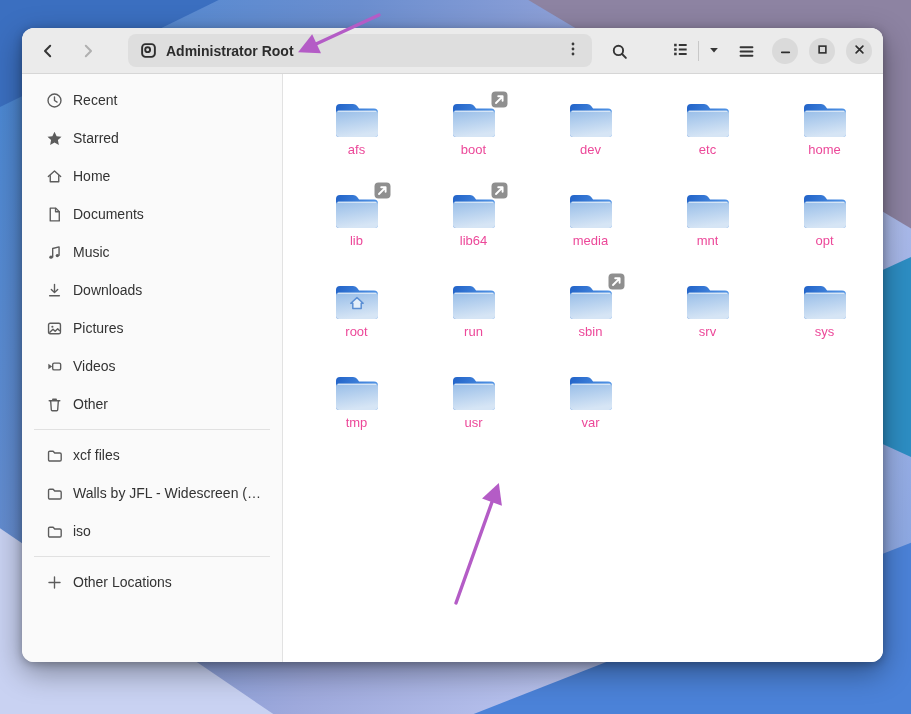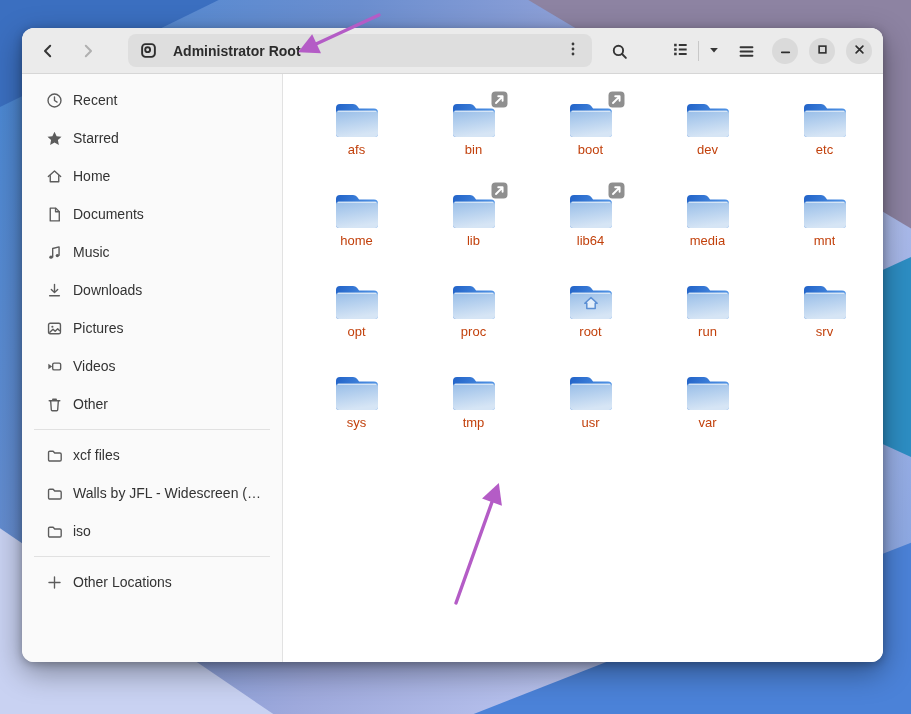--- a/index.html
+++ b/index.html
@@ -23,21 +23,21 @@
     box-shadow:0 10px 30px rgba(0,0,0,.38),0 2px 8px rgba(0,0,0,.25);}
   
   .headerbar{position:relative;height:45px;background:#ebebeb;border-bottom:1px solid #d6d6d6;}
   .hbtn{position:absolute;top:7px;width:32px;height:32px;border:none;background:transparent;
     border-radius:7px;display:flex;align-items:center;justify-content:center;padding:0;cursor:pointer;}
   .hbtn svg{display:block;}
   .btn-back{left:10px;} .btn-forward{left:50px;}
   .pathbar{position:absolute;left:106px;top:6px;width:464px;height:33px;background:#dedede;
     border-radius:8px;display:flex;align-items:center;padding:0;box-sizing:border-box;}
   .path-icon{margin-left:12px;display:flex;}
-  .path-label{margin-left:16px;font-size:14px;font-weight:700;color:#2c2c2c;flex:1;
+  .path-label{margin-left:9px;font-size:14px;font-weight:700;color:#2c2c2c;flex:1;
     white-space:nowrap;overflow:hidden;text-overflow:ellipsis;}
   .kebab-btn{width:38px;height:33px;border:none;background:transparent;border-radius:8px;
     display:flex;align-items:center;justify-content:center;cursor:pointer;}
   .btn-search{left:581px;}
   .split{position:absolute;left:640px;top:7px;height:32px;display:flex;align-items:center;}
   .split .vbtn{border:none;background:transparent;height:32px;display:flex;align-items:center;
     justify-content:center;cursor:pointer;padding:0;}
   .split .vbtn.view{width:36px;border-radius:7px 0 0 7px;}
   .split .vbtn.drop{width:30px;border-radius:0 7px 7px 0;}
   .split .vsep{width:1px;height:20px;background:#c8c8c8;}
@@ -57,21 +57,21 @@
     text-overflow:ellipsis;padding-right:8px;}
   .side-divider{height:1px;background:#e1e1e1;margin:6px 12px;}
   .content{flex:1;background:#fff;position:relative;}
   .files-grid{display:grid;grid-template-columns:repeat(5,117px);grid-auto-rows:91px;
     padding:13px 0 0 15px;}
   .folder-cell{display:flex;flex-direction:column;align-items:center;cursor:pointer;}
   .folder-art{position:relative;width:46px;height:40px;margin-top:11px;}
   .folder-art svg.fsvg{display:block;}
   .emblem{position:absolute;top:-7px;right:-11px;}
   .home-emblem{position:absolute;left:14px;top:15px;}
-  .folder-label{margin-top:4px;font-size:13px;color:#c2410c;max-width:110px;white-space:nowrap;
+  .folder-label{margin-top:4px;font-size:13px;color:#ec4899;max-width:110px;white-space:nowrap;
     overflow:hidden;text-overflow:ellipsis;}
   
   .annotations{position:absolute;inset:0;pointer-events:none;}
   .defs-hidden{position:absolute;width:0;height:0;}
 </style>
 </head>
 <body>
 
 <svg class="defs-hidden" aria-hidden="true">
   <defs>
@@ -311,156 +311,146 @@
               <svg class="fsvg" width="46" height="40" viewBox="0 0 46 40">
   <path d="M2 36 V10 Q2 6 6 6 h13 q2.6 0 4 1.8 l2.1 2.8 H40 q4 0 4 4 V36 q0 3 -3 3 H5 q-3 0 -3 -3 z" fill="url(#gTab)"></path>
   <rect x="2" y="12.5" width="42" height="26.5" rx="3" fill="url(#gBody)"></rect>
   <path d="M4 13.4 h38" stroke="rgba(255,255,255,0.55)" stroke-width="1.2"></path>
 </svg>
               <span class="emblem"><svg width="17" height="17" viewBox="0 0 17 17">
   <rect x="0.5" y="0.5" width="16" height="16" rx="4" fill="#8f8f8f"></rect>
   <path d="M5 12 L11.4 5.6 M7.2 5.3 h4.4 v4.4" fill="none" stroke="#fff" stroke-width="1.9" stroke-linecap="round" stroke-linejoin="round"></path>
 </svg></span>
             </div>
-    <div class="folder-label">bin</div>
+    <div class="folder-label">boot</div>
+  </div>
+          <div class="folder-cell">
+    <div class="folder-art">
+              <svg class="fsvg" width="46" height="40" viewBox="0 0 46 40">
+  <path d="M2 36 V10 Q2 6 6 6 h13 q2.6 0 4 1.8 l2.1 2.8 H40 q4 0 4 4 V36 q0 3 -3 3 H5 q-3 0 -3 -3 z" fill="url(#gTab)"></path>
+  <rect x="2" y="12.5" width="42" height="26.5" rx="3" fill="url(#gBody)"></rect>
+  <path d="M4 13.4 h38" stroke="rgba(255,255,255,0.55)" stroke-width="1.2"></path>
+</svg>
+            </div>
+    <div class="folder-label">dev</div>
+  </div>
+          <div class="folder-cell">
+    <div class="folder-art">
+              <svg class="fsvg" width="46" height="40" viewBox="0 0 46 40">
+  <path d="M2 36 V10 Q2 6 6 6 h13 q2.6 0 4 1.8 l2.1 2.8 H40 q4 0 4 4 V36 q0 3 -3 3 H5 q-3 0 -3 -3 z" fill="url(#gTab)"></path>
+  <rect x="2" y="12.5" width="42" height="26.5" rx="3" fill="url(#gBody)"></rect>
+  <path d="M4 13.4 h38" stroke="rgba(255,255,255,0.55)" stroke-width="1.2"></path>
+</svg>
+            </div>
+    <div class="folder-label">etc</div>
+  </div>
+          <div class="folder-cell">
+    <div class="folder-art">
+              <svg class="fsvg" width="46" height="40" viewBox="0 0 46 40">
+  <path d="M2 36 V10 Q2 6 6 6 h13 q2.6 0 4 1.8 l2.1 2.8 H40 q4 0 4 4 V36 q0 3 -3 3 H5 q-3 0 -3 -3 z" fill="url(#gTab)"></path>
+  <rect x="2" y="12.5" width="42" height="26.5" rx="3" fill="url(#gBody)"></rect>
+  <path d="M4 13.4 h38" stroke="rgba(255,255,255,0.55)" stroke-width="1.2"></path>
+</svg>
+            </div>
+    <div class="folder-label">home</div>
   </div>
           <div class="folder-cell">
     <div class="folder-art">
               <svg class="fsvg" width="46" height="40" viewBox="0 0 46 40">
   <path d="M2 36 V10 Q2 6 6 6 h13 q2.6 0 4 1.8 l2.1 2.8 H40 q4 0 4 4 V36 q0 3 -3 3 H5 q-3 0 -3 -3 z" fill="url(#gTab)"></path>
   <rect x="2" y="12.5" width="42" height="26.5" rx="3" fill="url(#gBody)"></rect>
   <path d="M4 13.4 h38" stroke="rgba(255,255,255,0.55)" stroke-width="1.2"></path>
 </svg>
               <span class="emblem"><svg width="17" height="17" viewBox="0 0 17 17">
   <rect x="0.5" y="0.5" width="16" height="16" rx="4" fill="#8f8f8f"></rect>
   <path d="M5 12 L11.4 5.6 M7.2 5.3 h4.4 v4.4" fill="none" stroke="#fff" stroke-width="1.9" stroke-linecap="round" stroke-linejoin="round"></path>
 </svg></span>
             </div>
-    <div class="folder-label">boot</div>
-  </div>
-          <div class="folder-cell">
-    <div class="folder-art">
-              <svg class="fsvg" width="46" height="40" viewBox="0 0 46 40">
-  <path d="M2 36 V10 Q2 6 6 6 h13 q2.6 0 4 1.8 l2.1 2.8 H40 q4 0 4 4 V36 q0 3 -3 3 H5 q-3 0 -3 -3 z" fill="url(#gTab)"></path>
-  <rect x="2" y="12.5" width="42" height="26.5" rx="3" fill="url(#gBody)"></rect>
-  <path d="M4 13.4 h38" stroke="rgba(255,255,255,0.55)" stroke-width="1.2"></path>
-</svg>
-            </div>
-    <div class="folder-label">dev</div>
-  </div>
-          <div class="folder-cell">
-    <div class="folder-art">
-              <svg class="fsvg" width="46" height="40" viewBox="0 0 46 40">
-  <path d="M2 36 V10 Q2 6 6 6 h13 q2.6 0 4 1.8 l2.1 2.8 H40 q4 0 4 4 V36 q0 3 -3 3 H5 q-3 0 -3 -3 z" fill="url(#gTab)"></path>
-  <rect x="2" y="12.5" width="42" height="26.5" rx="3" fill="url(#gBody)"></rect>
-  <path d="M4 13.4 h38" stroke="rgba(255,255,255,0.55)" stroke-width="1.2"></path>
-</svg>
-            </div>
-    <div class="folder-label">etc</div>
-  </div>
-          <div class="folder-cell">
-    <div class="folder-art">
-              <svg class="fsvg" width="46" height="40" viewBox="0 0 46 40">
-  <path d="M2 36 V10 Q2 6 6 6 h13 q2.6 0 4 1.8 l2.1 2.8 H40 q4 0 4 4 V36 q0 3 -3 3 H5 q-3 0 -3 -3 z" fill="url(#gTab)"></path>
-  <rect x="2" y="12.5" width="42" height="26.5" rx="3" fill="url(#gBody)"></rect>
-  <path d="M4 13.4 h38" stroke="rgba(255,255,255,0.55)" stroke-width="1.2"></path>
-</svg>
-            </div>
-    <div class="folder-label">home</div>
+    <div class="folder-label">lib</div>
   </div>
           <div class="folder-cell">
     <div class="folder-art">
               <svg class="fsvg" width="46" height="40" viewBox="0 0 46 40">
   <path d="M2 36 V10 Q2 6 6 6 h13 q2.6 0 4 1.8 l2.1 2.8 H40 q4 0 4 4 V36 q0 3 -3 3 H5 q-3 0 -3 -3 z" fill="url(#gTab)"></path>
   <rect x="2" y="12.5" width="42" height="26.5" rx="3" fill="url(#gBody)"></rect>
   <path d="M4 13.4 h38" stroke="rgba(255,255,255,0.55)" stroke-width="1.2"></path>
 </svg>
               <span class="emblem"><svg width="17" height="17" viewBox="0 0 17 17">
   <rect x="0.5" y="0.5" width="16" height="16" rx="4" fill="#8f8f8f"></rect>
   <path d="M5 12 L11.4 5.6 M7.2 5.3 h4.4 v4.4" fill="none" stroke="#fff" stroke-width="1.9" stroke-linecap="round" stroke-linejoin="round"></path>
 </svg></span>
             </div>
-    <div class="folder-label">lib</div>
+    <div class="folder-label">lib64</div>
+  </div>
+          <div class="folder-cell">
+    <div class="folder-art">
+              <svg class="fsvg" width="46" height="40" viewBox="0 0 46 40">
+  <path d="M2 36 V10 Q2 6 6 6 h13 q2.6 0 4 1.8 l2.1 2.8 H40 q4 0 4 4 V36 q0 3 -3 3 H5 q-3 0 -3 -3 z" fill="url(#gTab)"></path>
+  <rect x="2" y="12.5" width="42" height="26.5" rx="3" fill="url(#gBody)"></rect>
+  <path d="M4 13.4 h38" stroke="rgba(255,255,255,0.55)" stroke-width="1.2"></path>
+</svg>
+            </div>
+    <div class="folder-label">media</div>
+  </div>
+          <div class="folder-cell">
+    <div class="folder-art">
+              <svg class="fsvg" width="46" height="40" viewBox="0 0 46 40">
+  <path d="M2 36 V10 Q2 6 6 6 h13 q2.6 0 4 1.8 l2.1 2.8 H40 q4 0 4 4 V36 q0 3 -3 3 H5 q-3 0 -3 -3 z" fill="url(#gTab)"></path>
+  <rect x="2" y="12.5" width="42" height="26.5" rx="3" fill="url(#gBody)"></rect>
+  <path d="M4 13.4 h38" stroke="rgba(255,255,255,0.55)" stroke-width="1.2"></path>
+</svg>
+            </div>
+    <div class="folder-label">mnt</div>
+  </div>
+          <div class="folder-cell">
+    <div class="folder-art">
+              <svg class="fsvg" width="46" height="40" viewBox="0 0 46 40">
+  <path d="M2 36 V10 Q2 6 6 6 h13 q2.6 0 4 1.8 l2.1 2.8 H40 q4 0 4 4 V36 q0 3 -3 3 H5 q-3 0 -3 -3 z" fill="url(#gTab)"></path>
+  <rect x="2" y="12.5" width="42" height="26.5" rx="3" fill="url(#gBody)"></rect>
+  <path d="M4 13.4 h38" stroke="rgba(255,255,255,0.55)" stroke-width="1.2"></path>
+</svg>
+            </div>
+    <div class="folder-label">opt</div>
+  </div>
+          <div class="folder-cell">
+    <div class="folder-art">
+              <svg class="fsvg" width="46" height="40" viewBox="0 0 46 40">
+  <path d="M2 36 V10 Q2 6 6 6 h13 q2.6 0 4 1.8 l2.1 2.8 H40 q4 0 4 4 V36 q0 3 -3 3 H5 q-3 0 -3 -3 z" fill="url(#gTab)"></path>
+  <rect x="2" y="12.5" width="42" height="26.5" rx="3" fill="url(#gBody)"></rect>
+  <path d="M4 13.4 h38" stroke="rgba(255,255,255,0.55)" stroke-width="1.2"></path>
+</svg>
+              <span class="home-emblem"><svg width="18" height="17" viewBox="0 0 18 17">
+  <path d="M9 2.6 L2.8 8.2 h2 v5.4 h8.4 V8.2 h2 z" fill="rgba(235,243,252,0.85)" stroke="#5b8fd4" stroke-width="1.5" stroke-linejoin="round"></path>
+</svg></span>
+            </div>
+    <div class="folder-label">root</div>
+  </div>
+          <div class="folder-cell">
+    <div class="folder-art">
+              <svg class="fsvg" width="46" height="40" viewBox="0 0 46 40">
+  <path d="M2 36 V10 Q2 6 6 6 h13 q2.6 0 4 1.8 l2.1 2.8 H40 q4 0 4 4 V36 q0 3 -3 3 H5 q-3 0 -3 -3 z" fill="url(#gTab)"></path>
+  <rect x="2" y="12.5" width="42" height="26.5" rx="3" fill="url(#gBody)"></rect>
+  <path d="M4 13.4 h38" stroke="rgba(255,255,255,0.55)" stroke-width="1.2"></path>
+</svg>
+            </div>
+    <div class="folder-label">run</div>
   </div>
           <div class="folder-cell">
     <div class="folder-art">
               <svg class="fsvg" width="46" height="40" viewBox="0 0 46 40">
   <path d="M2 36 V10 Q2 6 6 6 h13 q2.6 0 4 1.8 l2.1 2.8 H40 q4 0 4 4 V36 q0 3 -3 3 H5 q-3 0 -3 -3 z" fill="url(#gTab)"></path>
   <rect x="2" y="12.5" width="42" height="26.5" rx="3" fill="url(#gBody)"></rect>
   <path d="M4 13.4 h38" stroke="rgba(255,255,255,0.55)" stroke-width="1.2"></path>
 </svg>
               <span class="emblem"><svg width="17" height="17" viewBox="0 0 17 17">
   <rect x="0.5" y="0.5" width="16" height="16" rx="4" fill="#8f8f8f"></rect>
   <path d="M5 12 L11.4 5.6 M7.2 5.3 h4.4 v4.4" fill="none" stroke="#fff" stroke-width="1.9" stroke-linecap="round" stroke-linejoin="round"></path>
 </svg></span>
             </div>
-    <div class="folder-label">lib64</div>
-  </div>
-          <div class="folder-cell">
-    <div class="folder-art">
-              <svg class="fsvg" width="46" height="40" viewBox="0 0 46 40">
-  <path d="M2 36 V10 Q2 6 6 6 h13 q2.6 0 4 1.8 l2.1 2.8 H40 q4 0 4 4 V36 q0 3 -3 3 H5 q-3 0 -3 -3 z" fill="url(#gTab)"></path>
-  <rect x="2" y="12.5" width="42" height="26.5" rx="3" fill="url(#gBody)"></rect>
-  <path d="M4 13.4 h38" stroke="rgba(255,255,255,0.55)" stroke-width="1.2"></path>
-</svg>
-            </div>
-    <div class="folder-label">media</div>
-  </div>
-          <div class="folder-cell">
-    <div class="folder-art">
-              <svg class="fsvg" width="46" height="40" viewBox="0 0 46 40">
-  <path d="M2 36 V10 Q2 6 6 6 h13 q2.6 0 4 1.8 l2.1 2.8 H40 q4 0 4 4 V36 q0 3 -3 3 H5 q-3 0 -3 -3 z" fill="url(#gTab)"></path>
-  <rect x="2" y="12.5" width="42" height="26.5" rx="3" fill="url(#gBody)"></rect>
-  <path d="M4 13.4 h38" stroke="rgba(255,255,255,0.55)" stroke-width="1.2"></path>
-</svg>
-            </div>
-    <div class="folder-label">mnt</div>
-  </div>
-          <div class="folder-cell">
-    <div class="folder-art">
-              <svg class="fsvg" width="46" height="40" viewBox="0 0 46 40">
-  <path d="M2 36 V10 Q2 6 6 6 h13 q2.6 0 4 1.8 l2.1 2.8 H40 q4 0 4 4 V36 q0 3 -3 3 H5 q-3 0 -3 -3 z" fill="url(#gTab)"></path>
-  <rect x="2" y="12.5" width="42" height="26.5" rx="3" fill="url(#gBody)"></rect>
-  <path d="M4 13.4 h38" stroke="rgba(255,255,255,0.55)" stroke-width="1.2"></path>
-</svg>
-            </div>
-    <div class="folder-label">opt</div>
-  </div>
-          <div class="folder-cell">
-    <div class="folder-art">
-              <svg class="fsvg" width="46" height="40" viewBox="0 0 46 40">
-  <path d="M2 36 V10 Q2 6 6 6 h13 q2.6 0 4 1.8 l2.1 2.8 H40 q4 0 4 4 V36 q0 3 -3 3 H5 q-3 0 -3 -3 z" fill="url(#gTab)"></path>
-  <rect x="2" y="12.5" width="42" height="26.5" rx="3" fill="url(#gBody)"></rect>
-  <path d="M4 13.4 h38" stroke="rgba(255,255,255,0.55)" stroke-width="1.2"></path>
-</svg>
-            </div>
-    <div class="folder-label">proc</div>
-  </div>
-          <div class="folder-cell">
-    <div class="folder-art">
-              <svg class="fsvg" width="46" height="40" viewBox="0 0 46 40">
-  <path d="M2 36 V10 Q2 6 6 6 h13 q2.6 0 4 1.8 l2.1 2.8 H40 q4 0 4 4 V36 q0 3 -3 3 H5 q-3 0 -3 -3 z" fill="url(#gTab)"></path>
-  <rect x="2" y="12.5" width="42" height="26.5" rx="3" fill="url(#gBody)"></rect>
-  <path d="M4 13.4 h38" stroke="rgba(255,255,255,0.55)" stroke-width="1.2"></path>
-</svg>
-              <span class="home-emblem"><svg width="18" height="17" viewBox="0 0 18 17">
-  <path d="M9 2.6 L2.8 8.2 h2 v5.4 h8.4 V8.2 h2 z" fill="rgba(235,243,252,0.85)" stroke="#5b8fd4" stroke-width="1.5" stroke-linejoin="round"></path>
-</svg></span>
-            </div>
-    <div class="folder-label">root</div>
-  </div>
-          <div class="folder-cell">
-    <div class="folder-art">
-              <svg class="fsvg" width="46" height="40" viewBox="0 0 46 40">
-  <path d="M2 36 V10 Q2 6 6 6 h13 q2.6 0 4 1.8 l2.1 2.8 H40 q4 0 4 4 V36 q0 3 -3 3 H5 q-3 0 -3 -3 z" fill="url(#gTab)"></path>
-  <rect x="2" y="12.5" width="42" height="26.5" rx="3" fill="url(#gBody)"></rect>
-  <path d="M4 13.4 h38" stroke="rgba(255,255,255,0.55)" stroke-width="1.2"></path>
-</svg>
-            </div>
-    <div class="folder-label">run</div>
+    <div class="folder-label">sbin</div>
   </div>
           <div class="folder-cell">
     <div class="folder-art">
               <svg class="fsvg" width="46" height="40" viewBox="0 0 46 40">
   <path d="M2 36 V10 Q2 6 6 6 h13 q2.6 0 4 1.8 l2.1 2.8 H40 q4 0 4 4 V36 q0 3 -3 3 H5 q-3 0 -3 -3 z" fill="url(#gTab)"></path>
   <rect x="2" y="12.5" width="42" height="26.5" rx="3" fill="url(#gBody)"></rect>
   <path d="M4 13.4 h38" stroke="rgba(255,255,255,0.55)" stroke-width="1.2"></path>
 </svg>
             </div>
     <div class="folder-label">srv</div>

